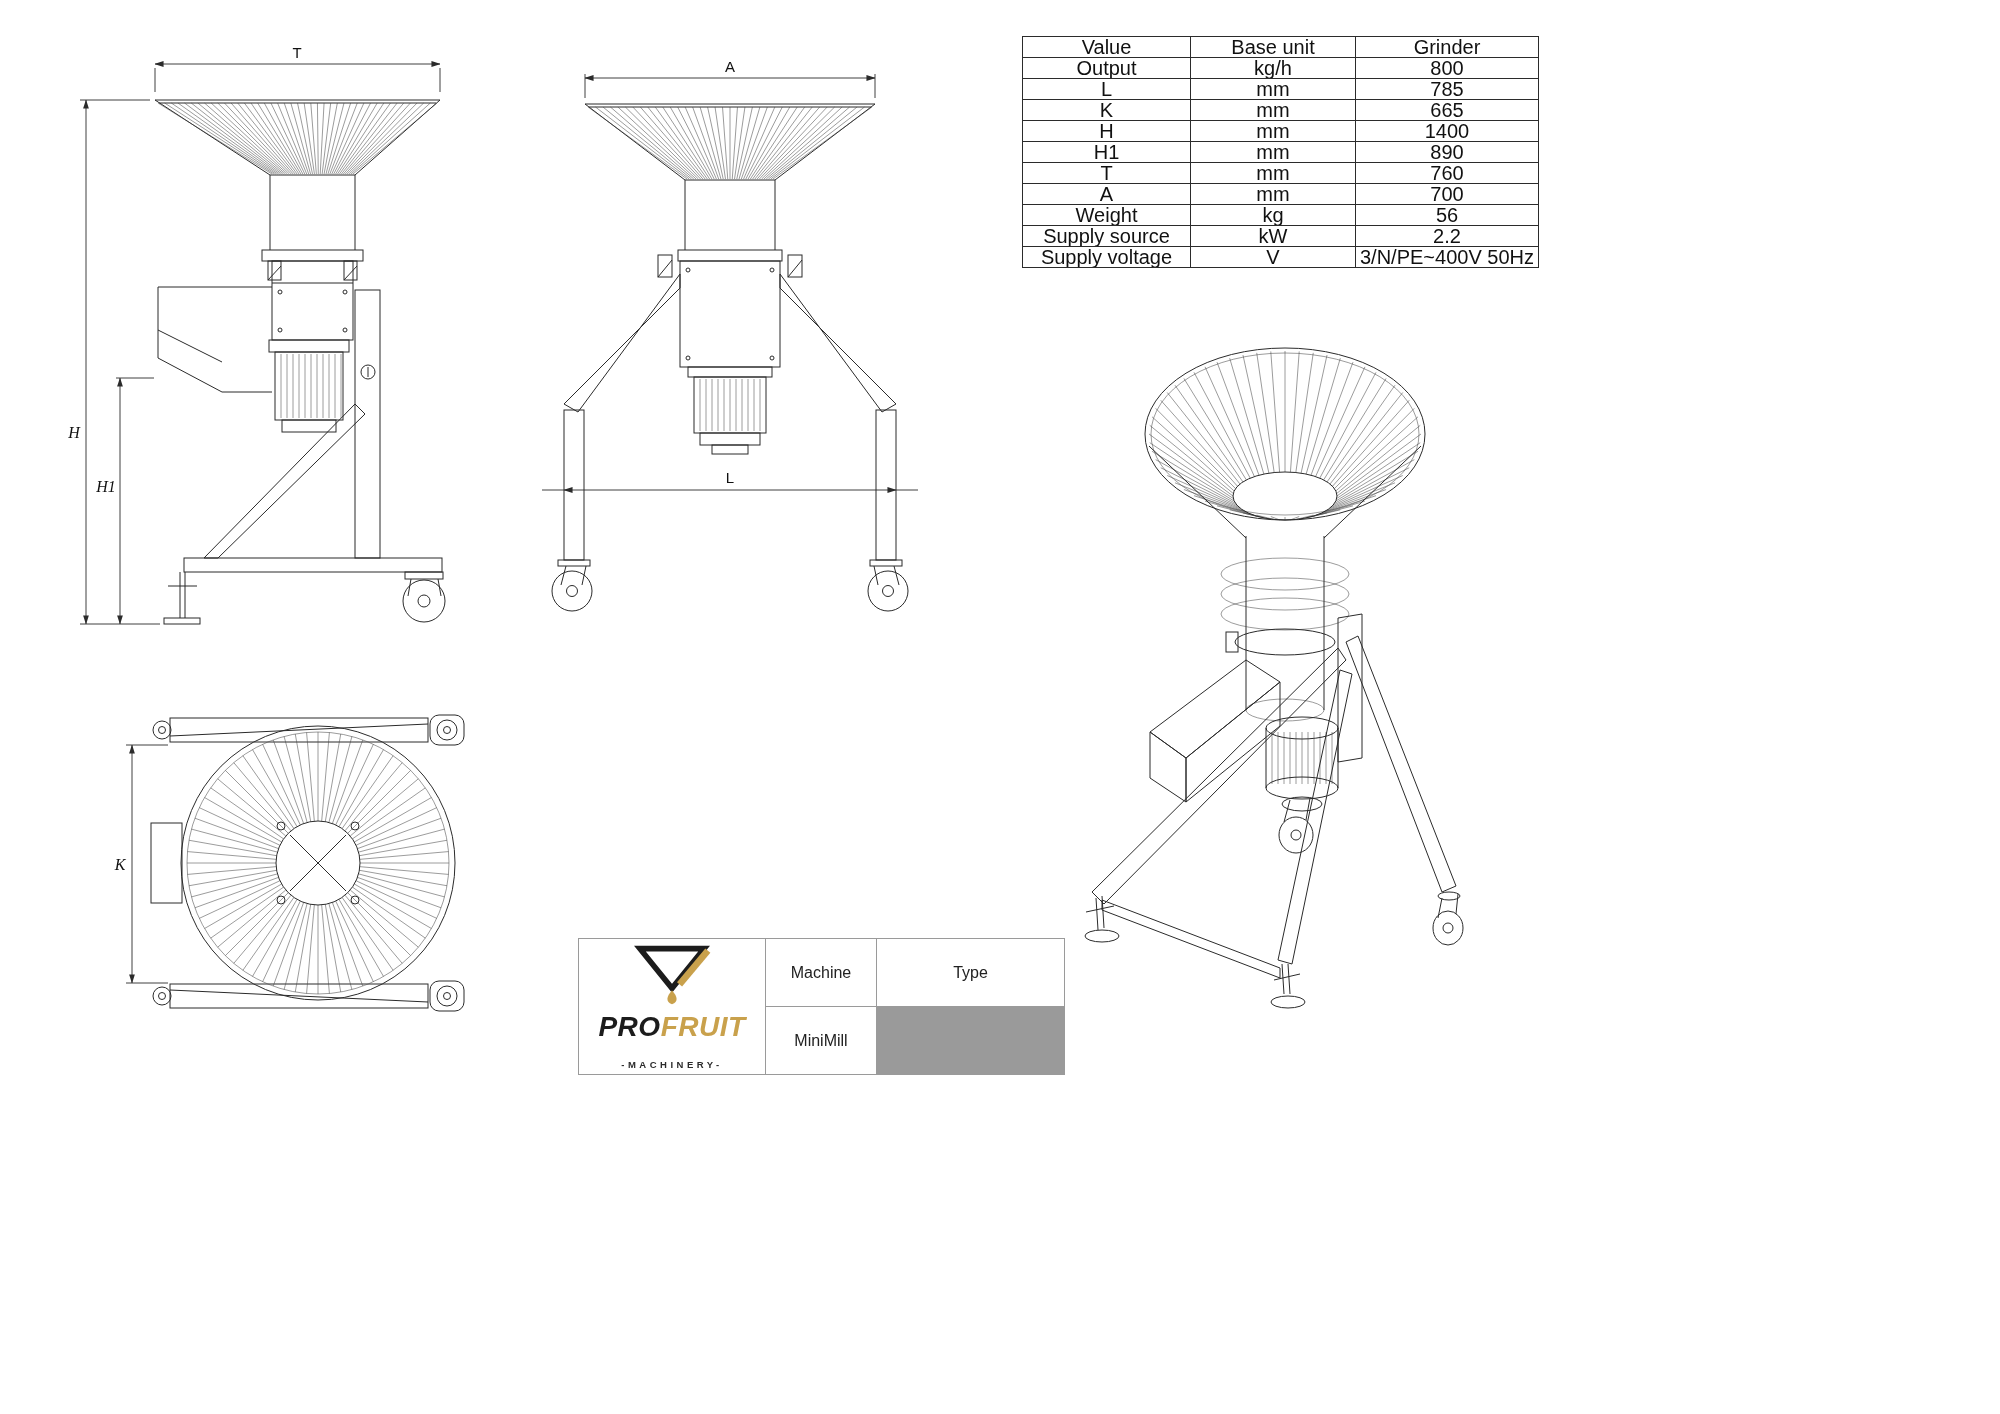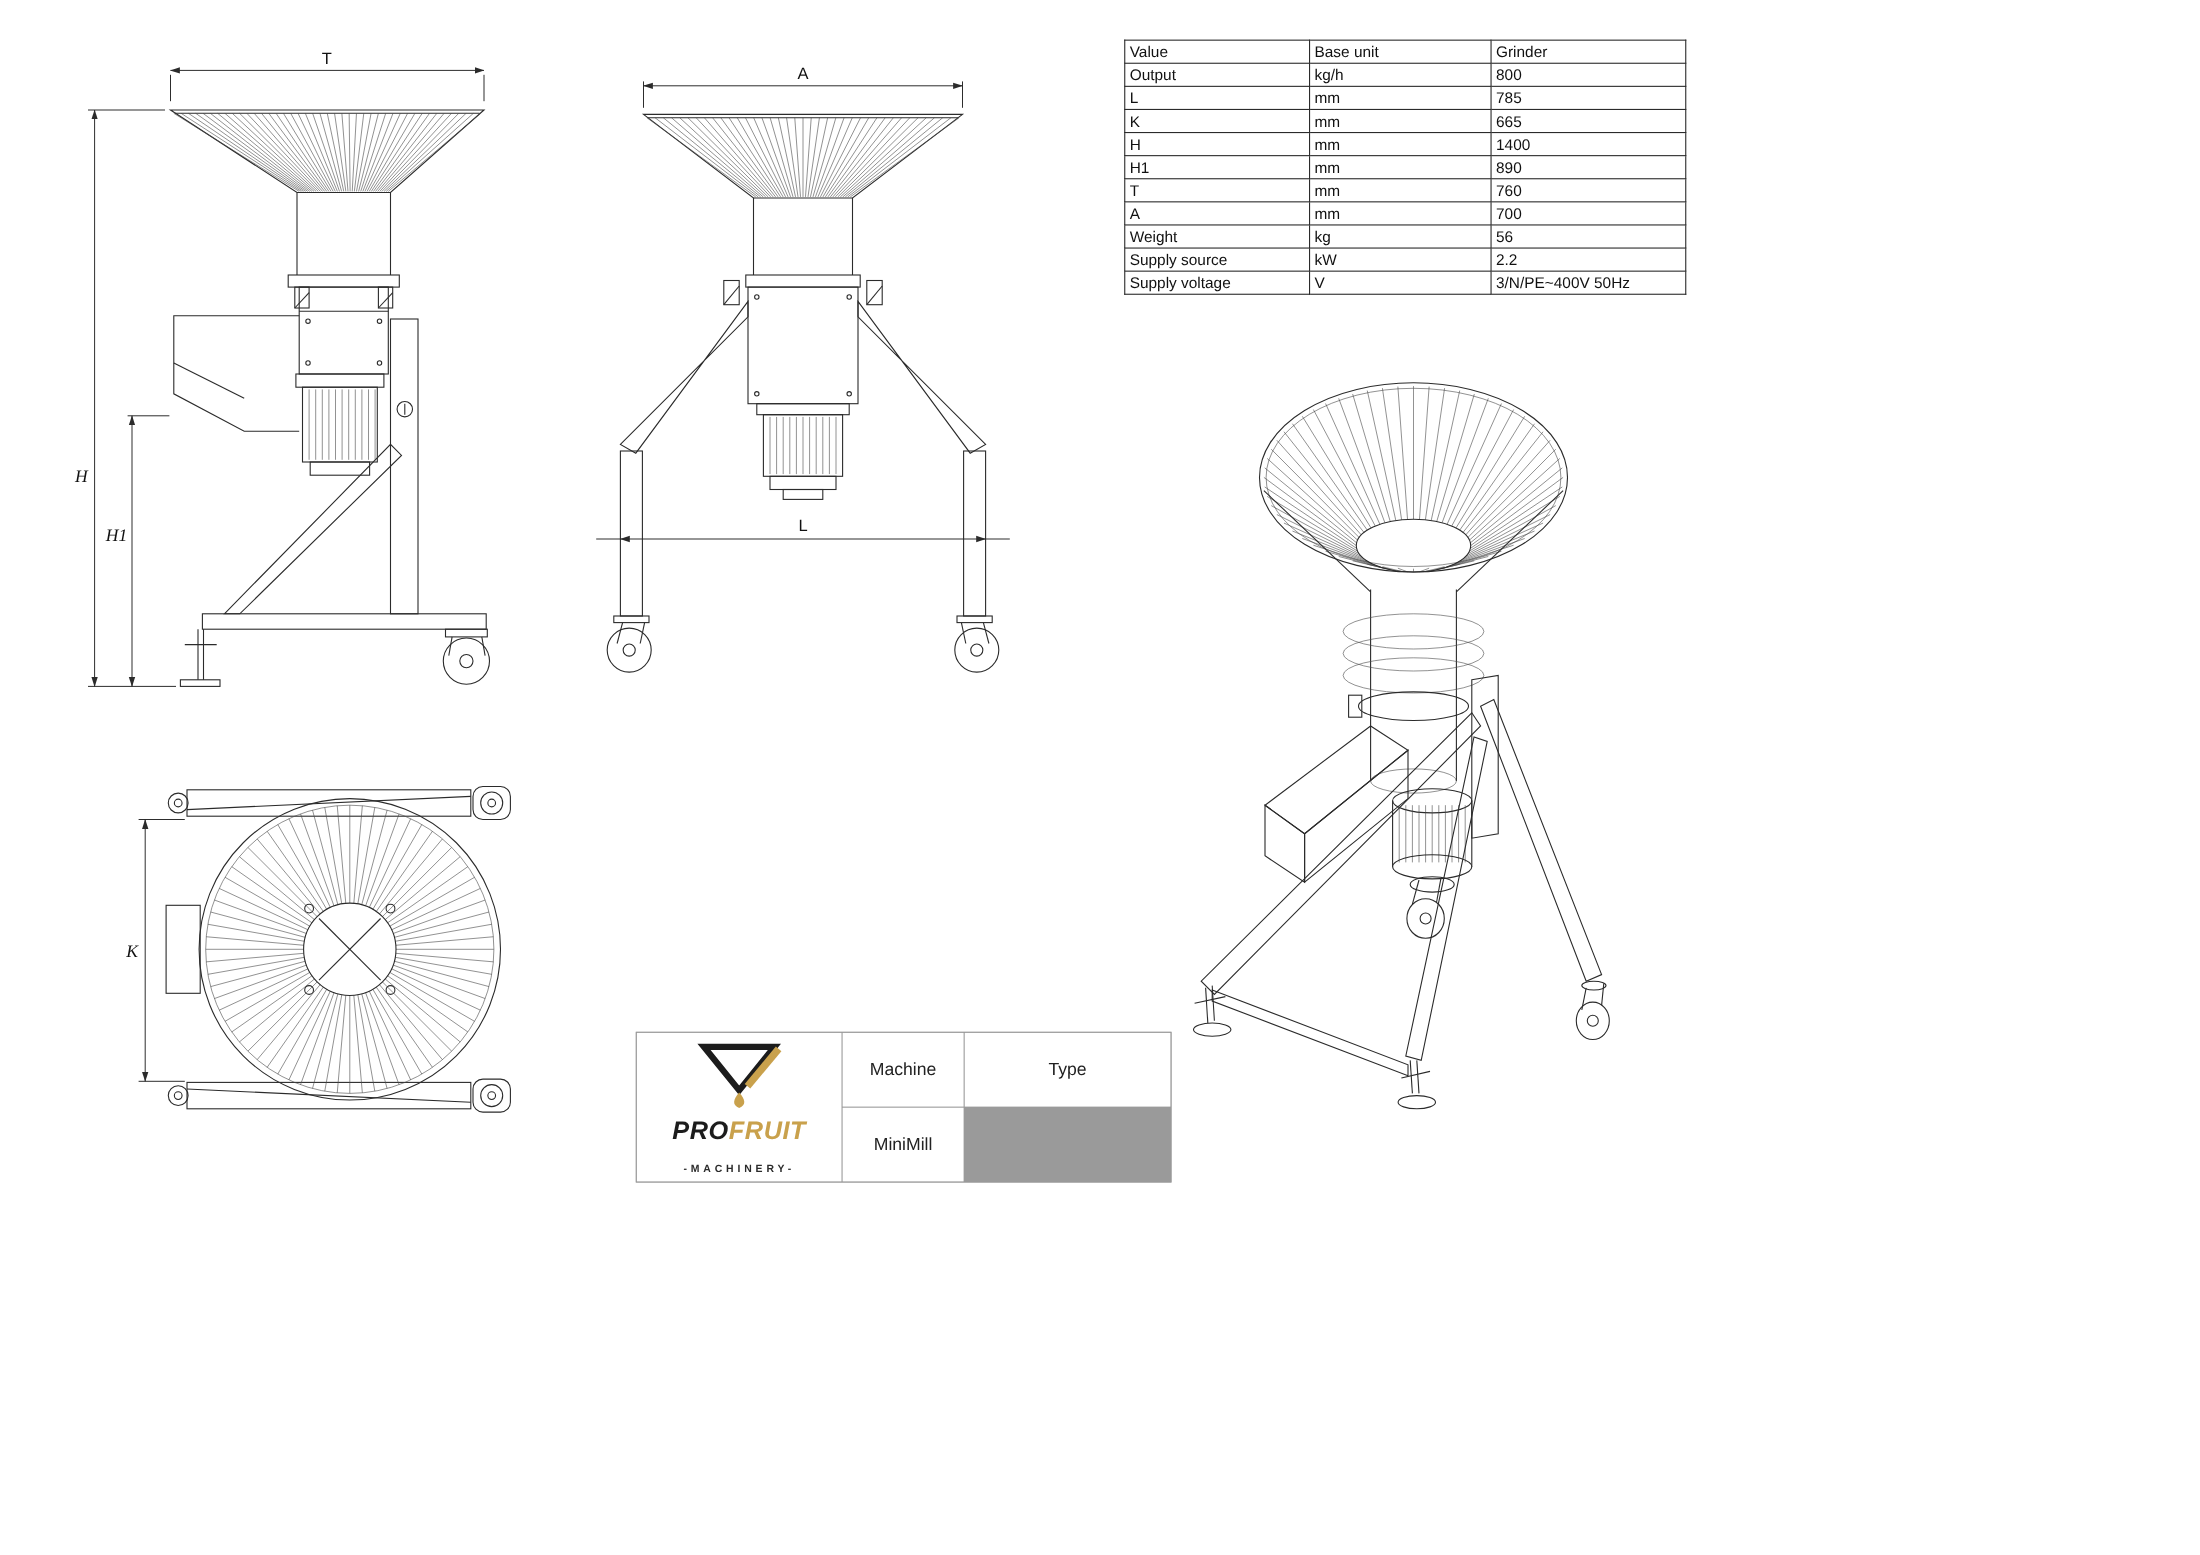--- a/index.html
+++ b/index.html
@@ -19,40 +19,40 @@
   svg text.it { font-style:italic; font-family:"Liberation Serif", serif; font-size:16px; }
 
   
   .spec-table {
     position:absolute; left:1022px; top:36px;
     border-collapse:collapse; table-layout:fixed;
   }
   .spec-table td {
     border:1px solid #2b2b2b;
     height:20px; line-height:20px;
-    text-align:left; font-size:14px; padding:0 4px;
+    text-align:center; font-size:20px; padding:0 4px;
     white-space:nowrap; overflow:hidden;
   }
 
   
   .title-block {
     position:absolute; left:578px; top:938px;
     width:487px; height:137px;
     background:#9a9a9a;
     display:grid;
     grid-template-columns:186px 110px 1fr;
     grid-template-rows:1fr 1fr;
     gap:1px; border:1px solid #9a9a9a;
   }
   .title-block > div {
     background:#fff; display:flex; align-items:center; justify-content:center;
     font-size:16px; color:#222;
   }
   .logo-cell { grid-row:1 / 3; flex-direction:column; }
-  .brand-line { font-size:23px; font-style:italic; font-weight:bold; letter-spacing:0.5px; margin-top:2px; }
+  .brand-line { font-size:28px; font-style:italic; font-weight:bold; letter-spacing:0.5px; margin-top:2px; }
   .brand-pro   { color:#1c1c1c; }
   .brand-fruit { color:#C9A14C; }
   .brand-sub { font-size:9.5px; letter-spacing:3.5px; color:#2b2b2b; margin-top:16px; font-weight:bold; }
 </style>
 </head>
 <body>
 
 <div class="canvas">
 
   <svg class="view" style="left:72px; top:40px" width="400" height="600" viewBox="0 0 400 600">

